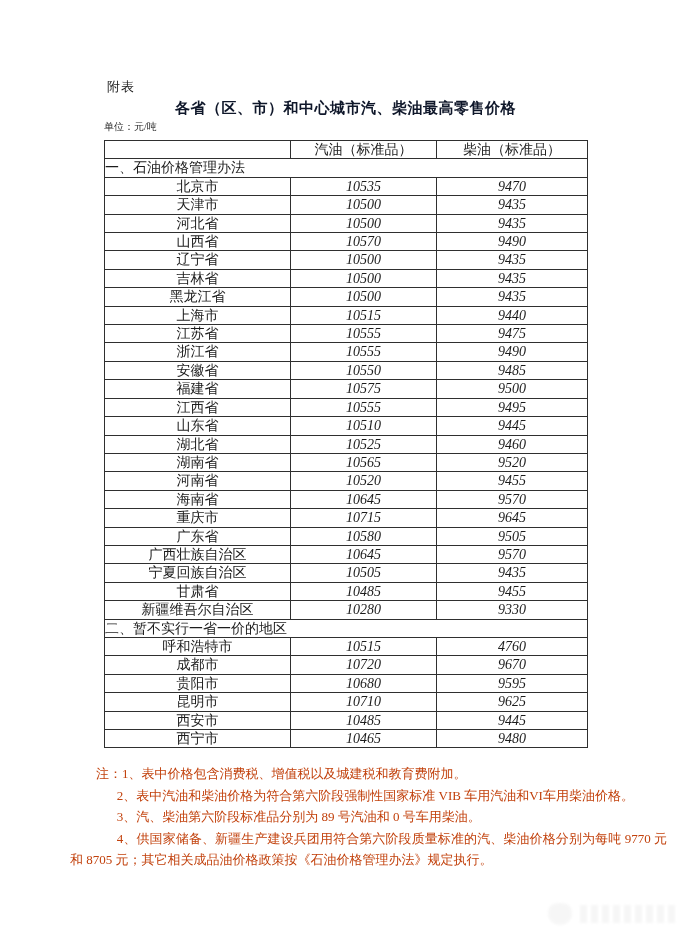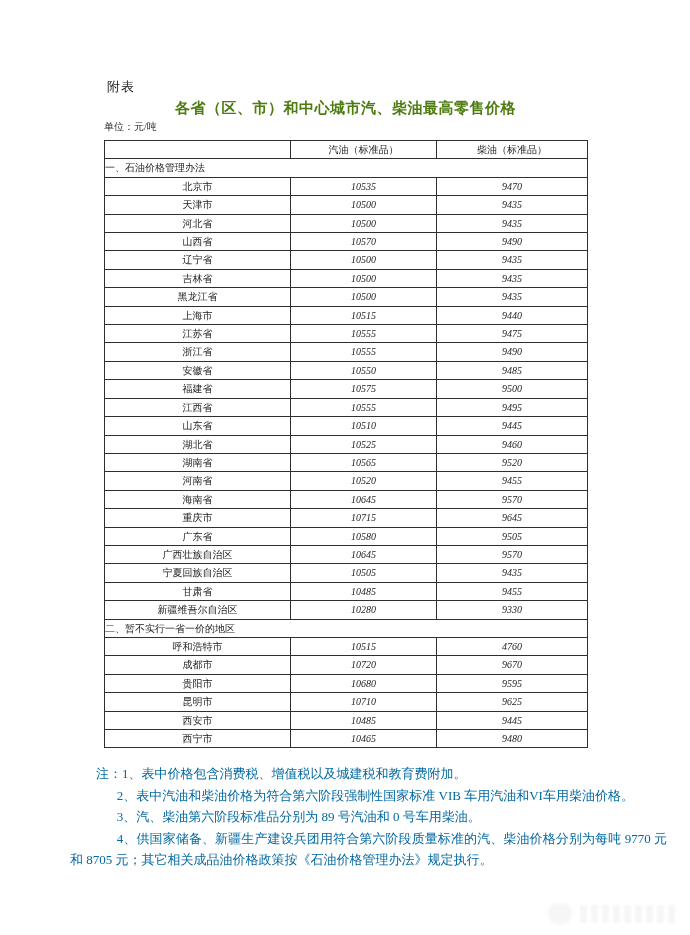--- a/index.html
+++ b/index.html
@@ -29,41 +29,41 @@
   .doc-title {
     position: absolute;
     left: 104px;
     top: 99px;
     width: 483px;
     text-align: center;
     font-family: "Liberation Sans", "DejaVu Sans", sans-serif;
     font-weight: bold;
     font-size: 15px;
     letter-spacing: 0.5px;
-    color: #4d7c0f;
+    color: #0f172a;
   }
   .unit-label {
     position: absolute;
     left: 104px;
     top: 120px;
     width: 483px;
     text-align: left;
     font-size: 10px;
   }
   .table-wrap {
     position: absolute;
     left: 104px;
     top: 140px;
     width: 483px;
   }
   table.price-table {
     border-collapse: collapse;
     width: 483px;
     table-layout: fixed;
-    font-size: 10px;
+    font-size: 14px;
     color: #1c1c1c;
     border: 1.5px solid #2a2a2a;
   }
   .price-table col.c1 { width: 186px; }
   .price-table col.c2 { width: 146px; }
   .price-table col.c3 { width: 151px; }
   .price-table th, .price-table td {
     border: 1px solid #2f2f2f;
     height: 17.4px;
     padding: 0;
@@ -83,21 +83,21 @@
   }
   .value-cell { text-align: center; font-style: italic; }
   .notes {
     position: absolute;
     left: 70px;
     top: 763px;
     width: 597px;
     font-size: 13px;
     line-height: 21.5px;
     text-align: justify;
-    color: #0369a1;
+    color: #c2410c;
   }
   .notes p {
     margin: 0;
     text-indent: 3.6em;
   }
   .notes p.first { text-indent: 2em; }
   
   .watermark {
     position: absolute;
     right: 14px;

